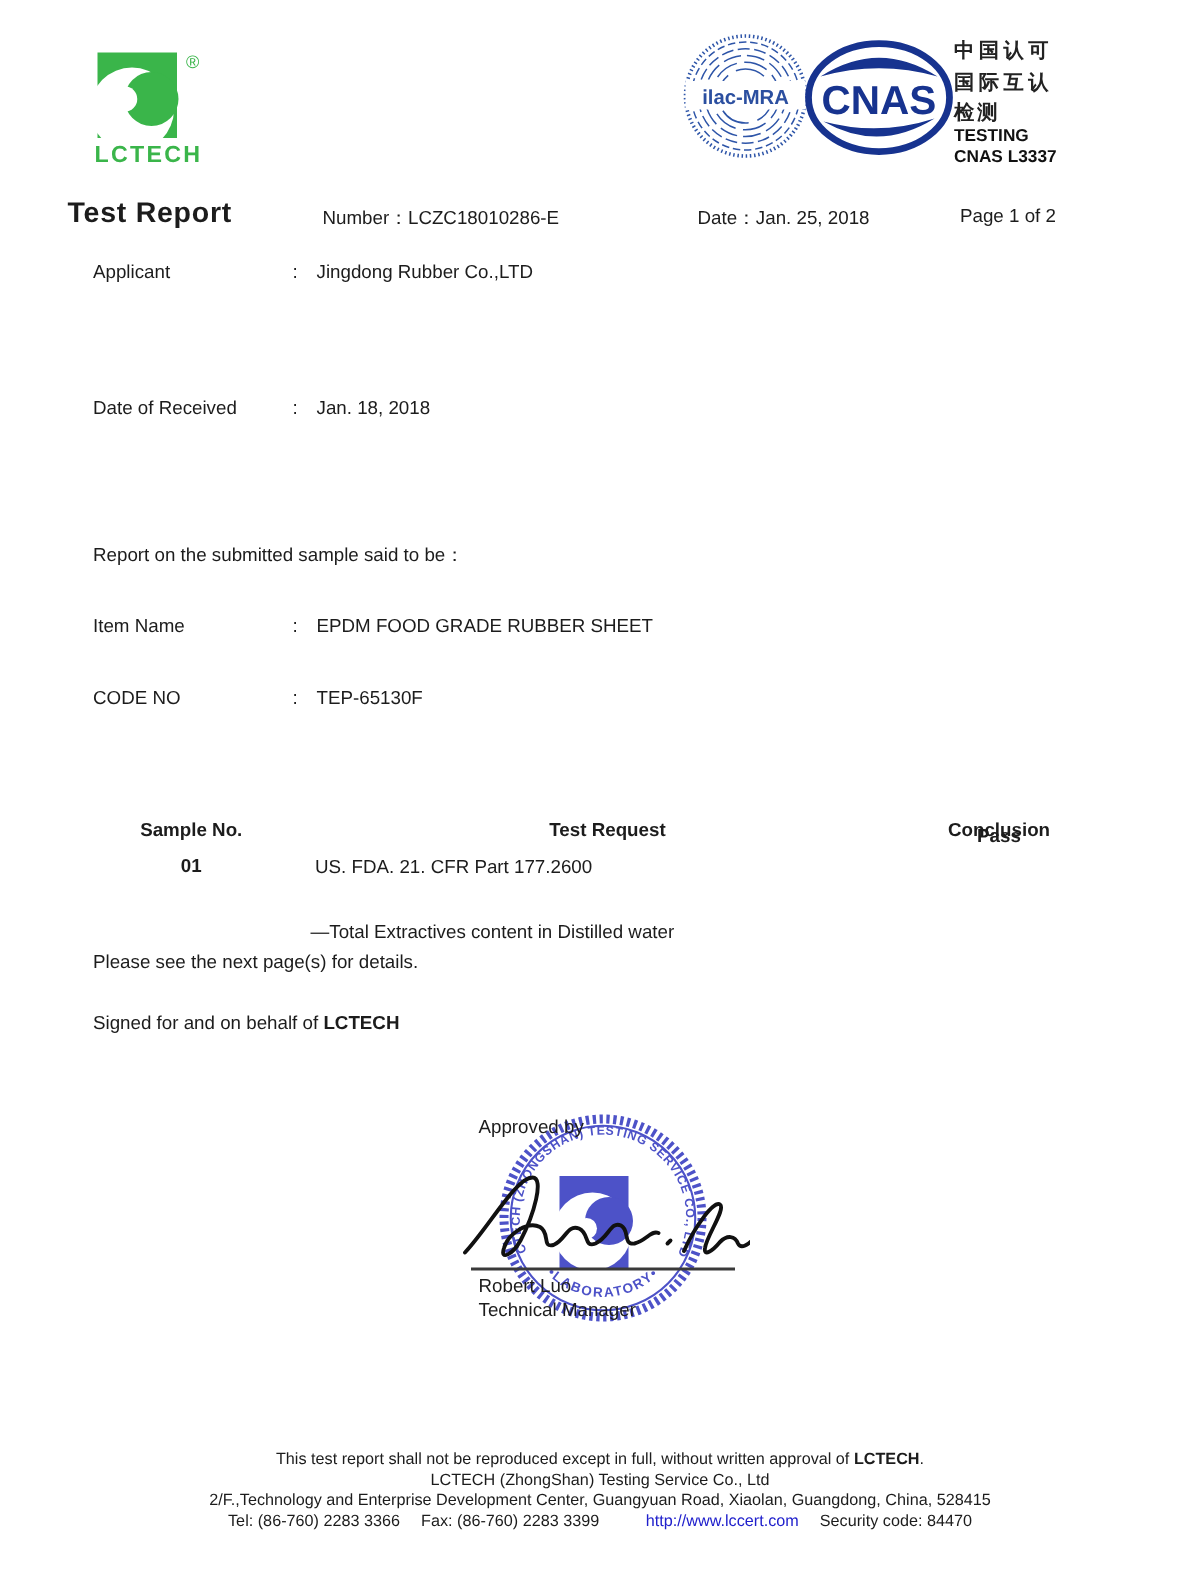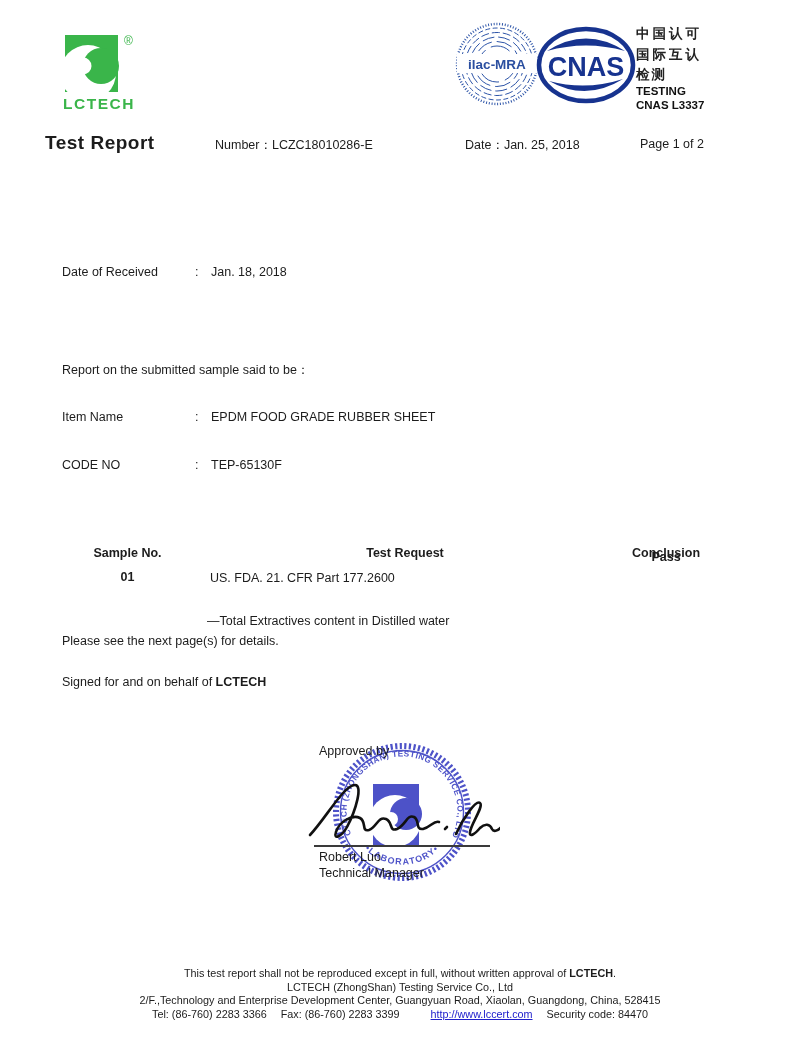--- a/index.html
+++ b/index.html
@@ -36,21 +36,21 @@
   .sig-wrap{position:absolute;left:300px;top:772px;z-index:4;}
   .sig-line{position:absolute;left:314px;top:845px;width:176px;height:2px;background:#3a3a3a;z-index:3;}
   .signer{position:absolute;left:319px;font-size:12.5px;z-index:3;}
 
   
   .footer{position:absolute;left:0;top:967px;width:100%;text-align:center;
           font-size:10.8px;line-height:13.6px;color:#1c1c1c;}
   .footer b{font-weight:bold;}
   .footer .seg{margin-left:14px;}
   .footer .seg:first-child{margin-left:0;text-align:right;}
-  .link{color:#2020cc;text-decoration:underline;cursor:pointer;padding-left:17px;}
+  .link{color:#2020cc;cursor:pointer;padding-left:17px;}
 </style>
 </head>
 <body>
 
 <div class="page">
 
   <svg class="abs" style="left:58px;top:28px;" width="100" height="75" viewBox="0 0 100 75">
     <rect x="7" y="7" width="53" height="57" fill="#3ab54a"></rect>
     <circle cx="30" cy="45" r="28" fill="#ffffff"></circle>
     <circle cx="43" cy="38" r="18" fill="#3ab54a"></circle>
@@ -83,20 +83,23 @@
     <div class="cn-line small">检测</div>
     <div class="en-line">TESTING</div>
     <div class="en-line">CNAS L3337</div>
   </div>
 
   <div class="title">Test Report</div>
   <div class="hmeta" style="left:215px;"><span>Number：</span><span>LCZC18010286-E</span></div>
   <div class="hmeta" style="left:465px;"><span>Date：</span><span>Jan. 25, 2018</span></div>
   <div class="hmeta" style="left:640px;">Page 1 of 2</div>
 
+  <div class="field-row" style="top:174px;">
+    <span class="lbl">Applicant</span><span class="colon">:</span><span>Jingdong Rubber Co.,LTD</span>
+  </div>
   <div class="field-row" style="top:265px;">
     <span class="lbl">Date of Received</span><span class="colon">:</span><span>Jan. 18, 2018</span>
   </div>
 
   <div class="note-line" style="top:362px;">Report on the submitted sample said to be：</div>
 
   <div class="field-row" style="top:410px;">
     <span class="lbl">Item Name</span><span class="colon">:</span><span>EPDM FOOD GRADE RUBBER SHEET</span>
   </div>
   <div class="field-row" style="top:458px;">

